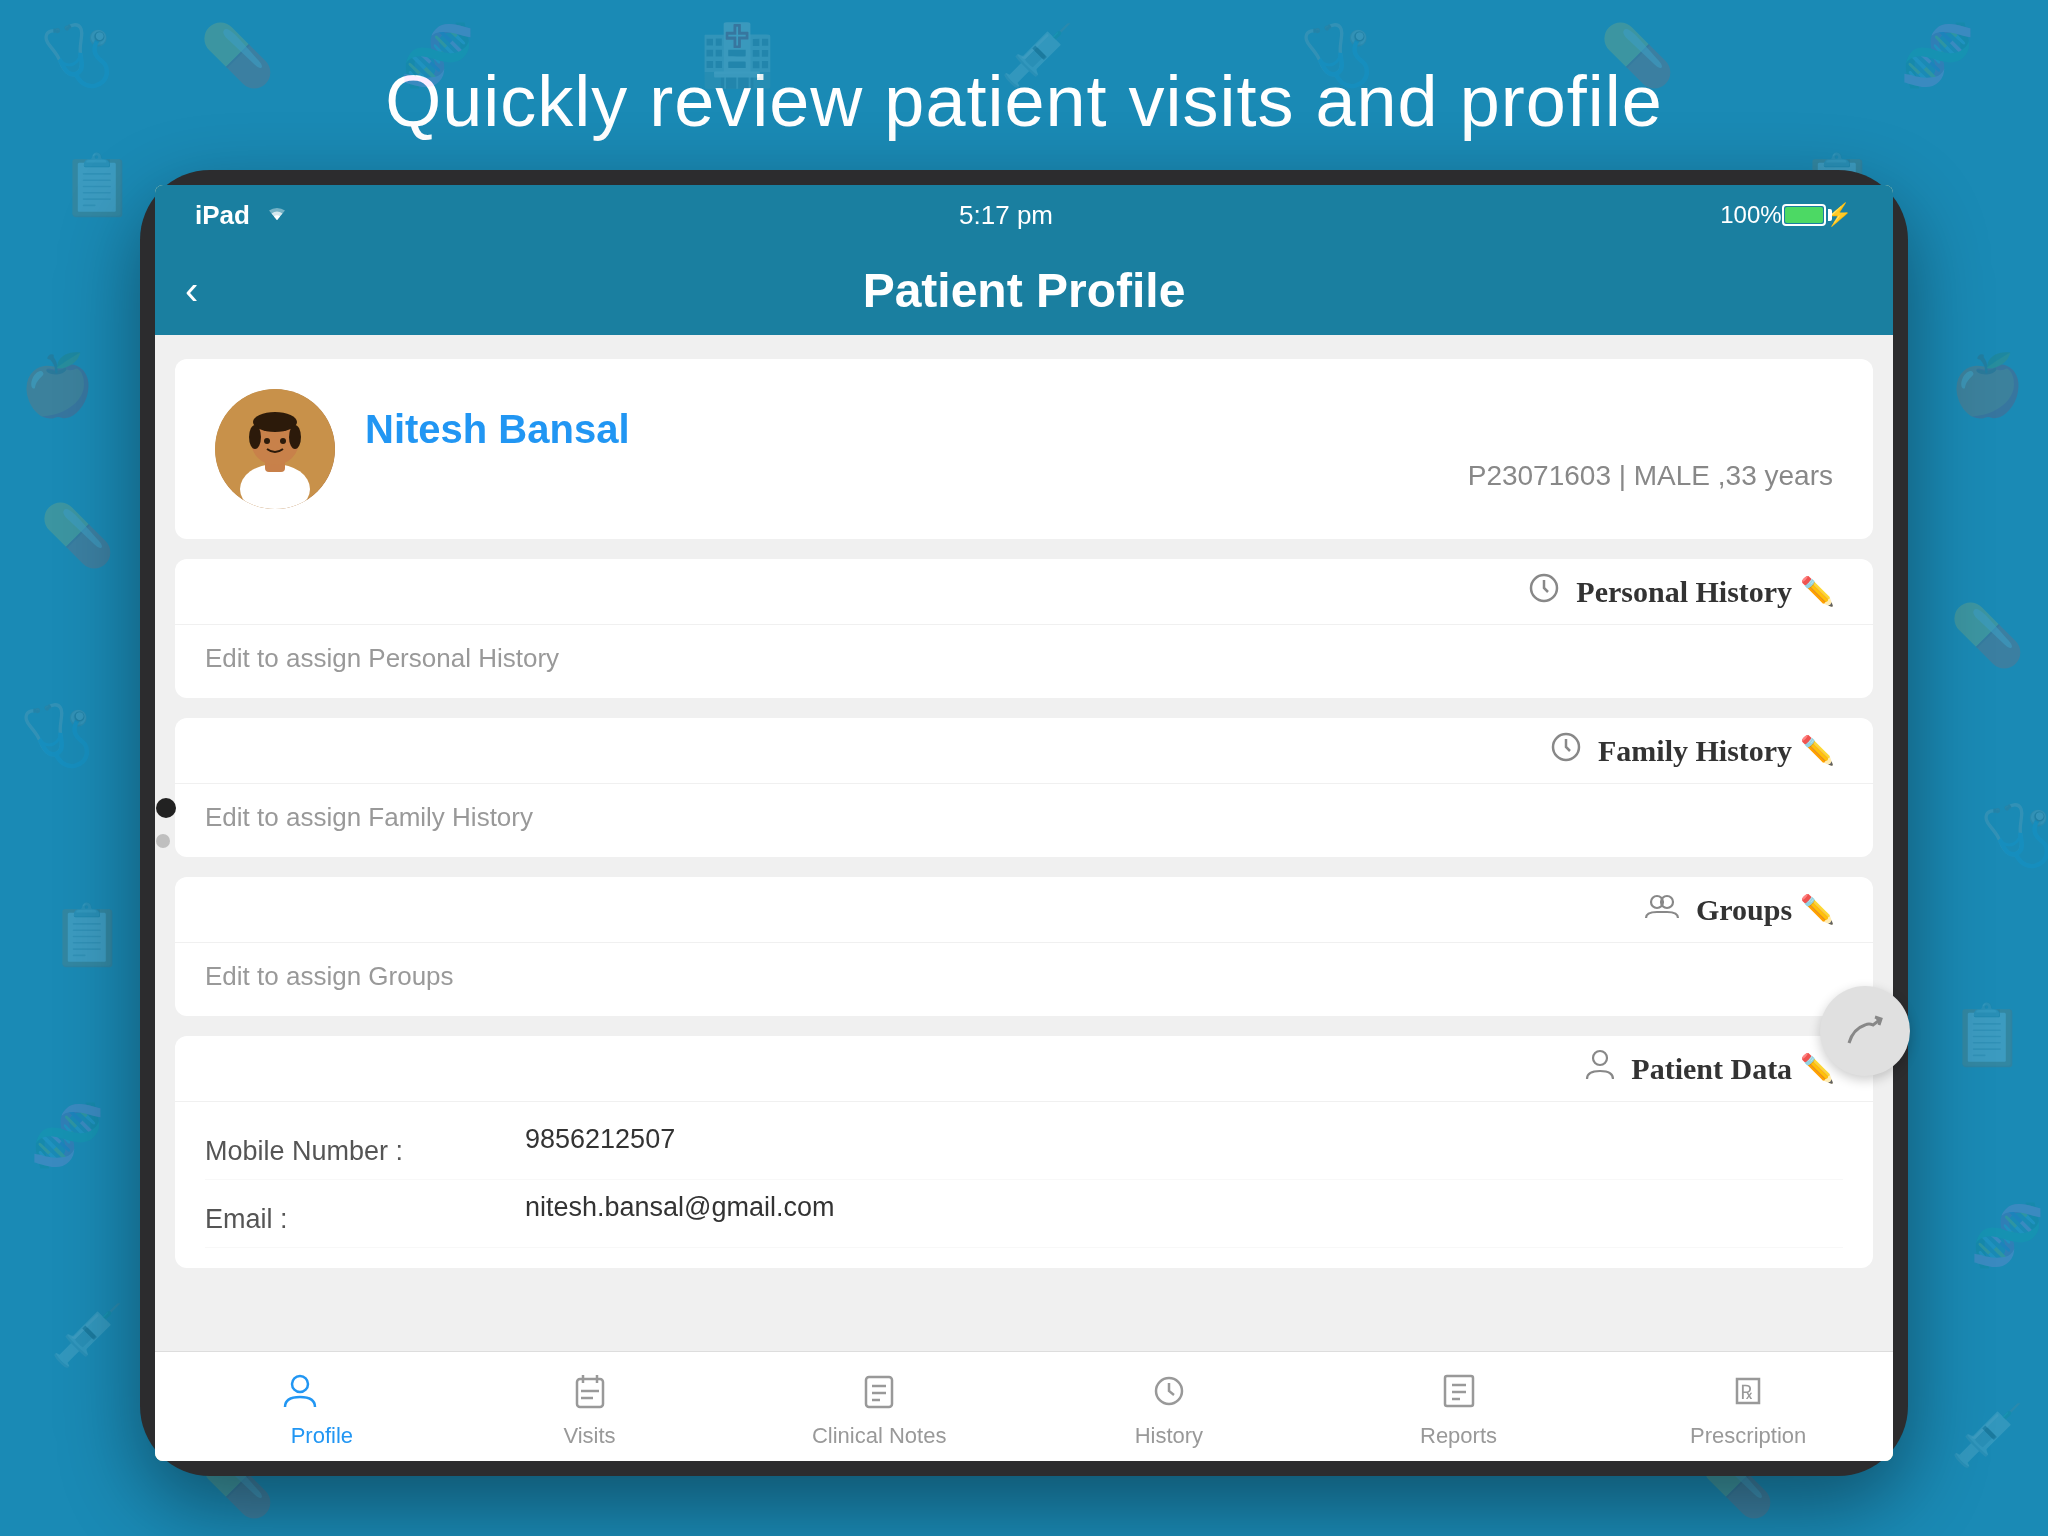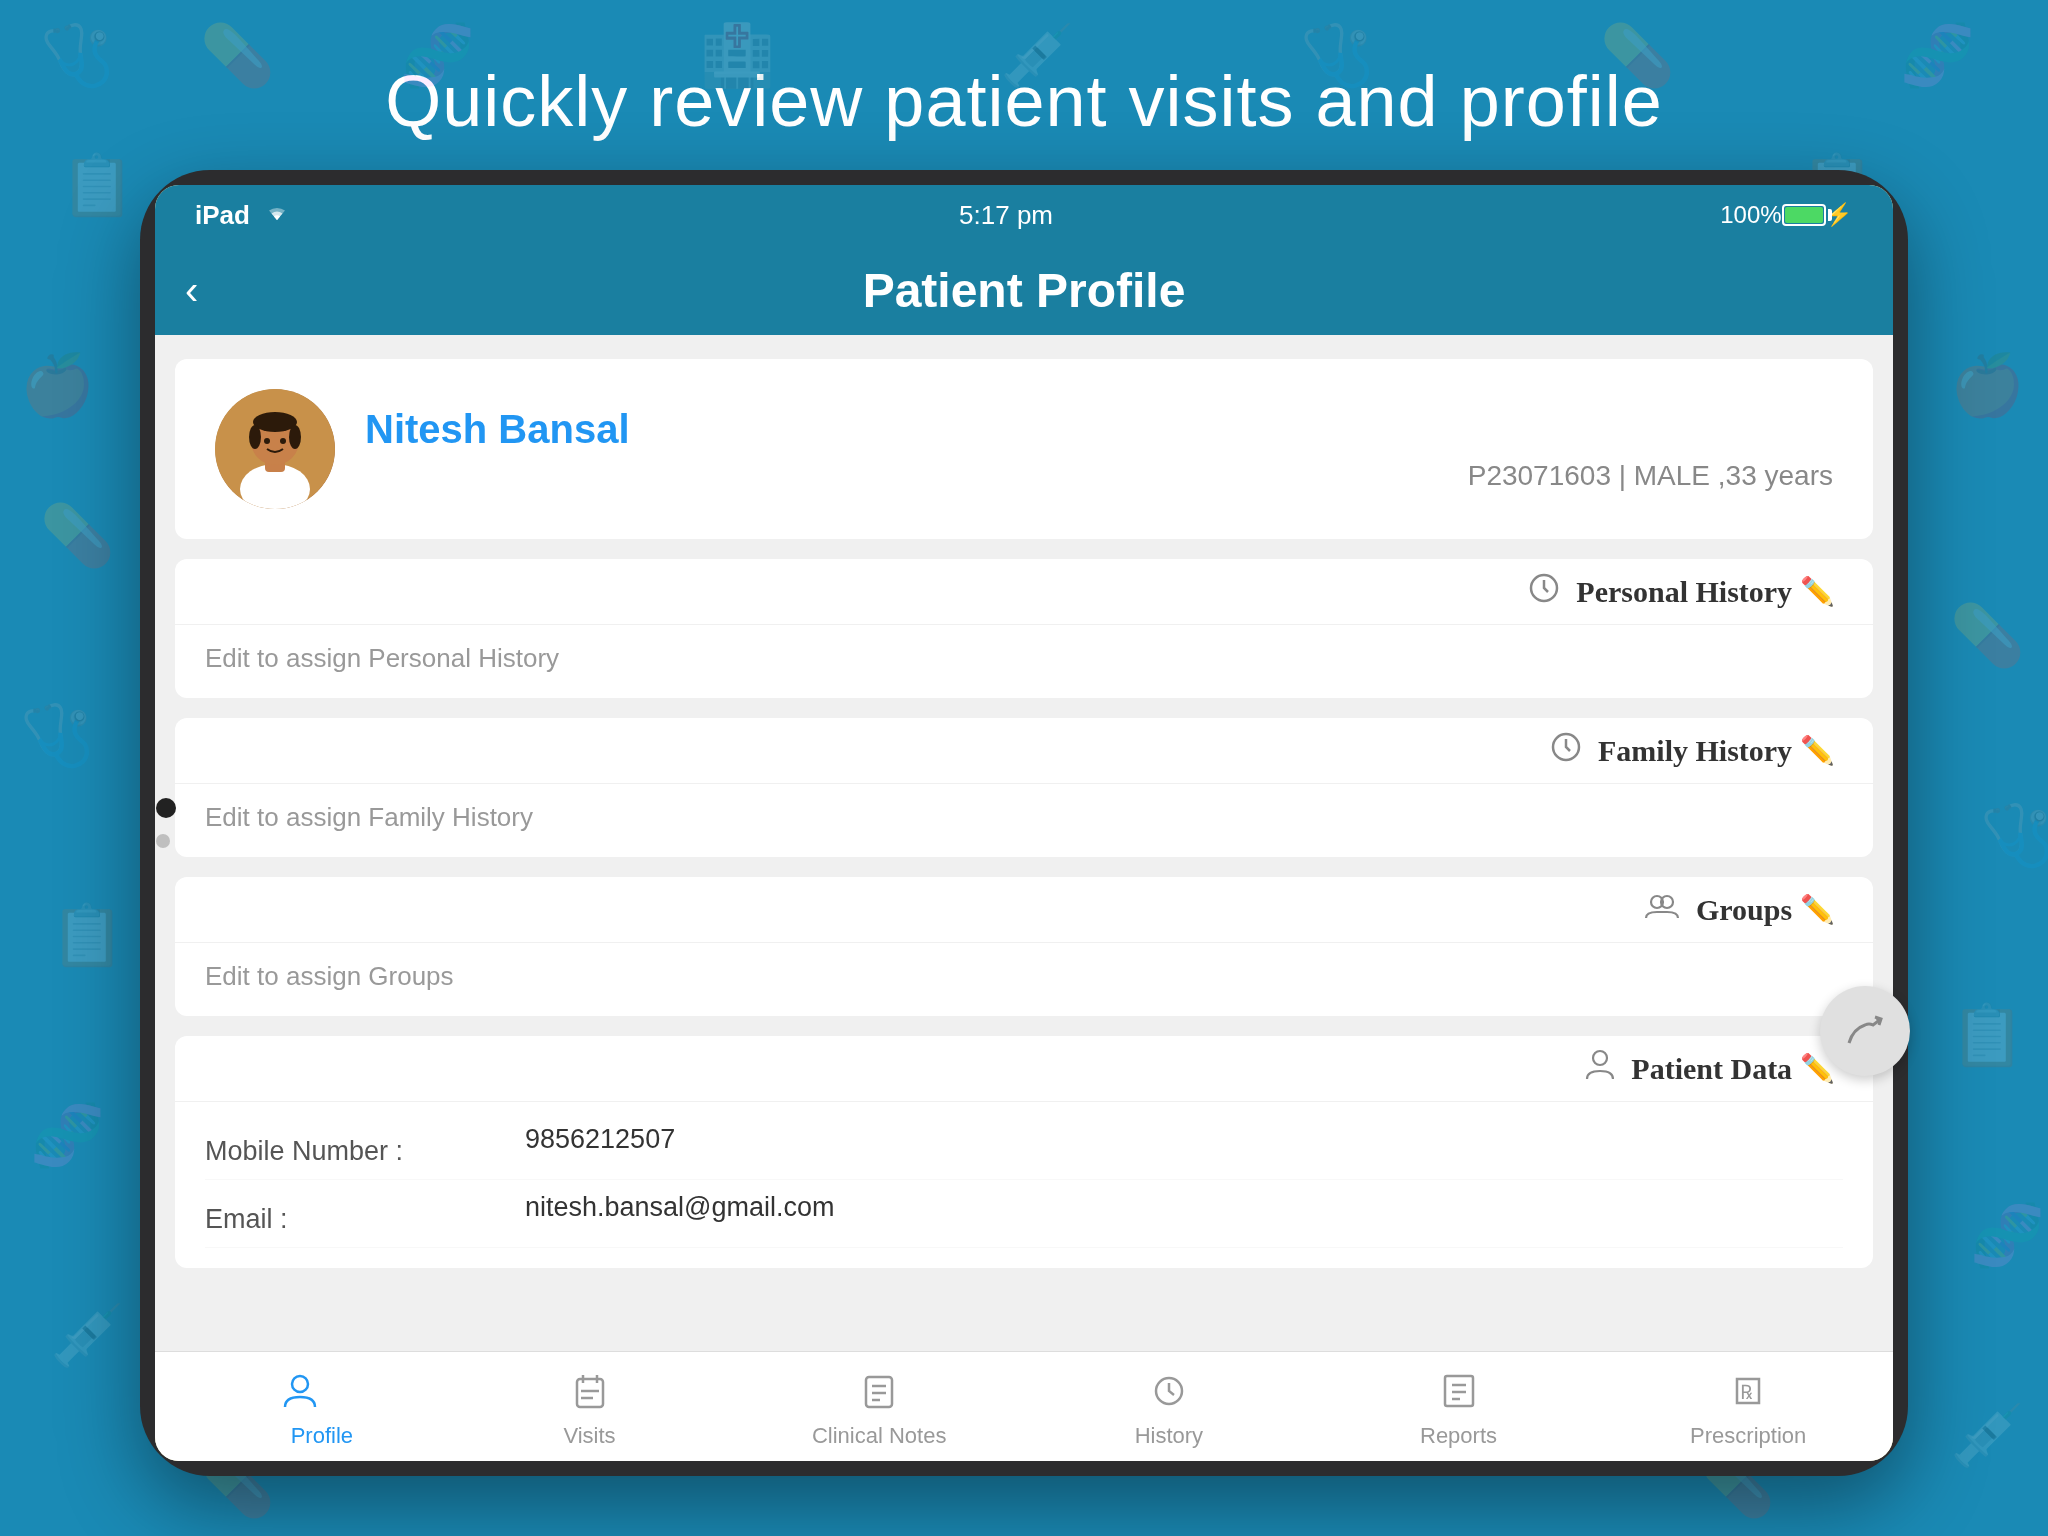--- a/index.html
+++ b/index.html
@@ -48,21 +48,21 @@
       display: flex;
       flex-direction: column;
       align-items: center;
       justify-content: center;
     }
 
     .ipad-inner {
       width: calc(100% - 30px);
       height: calc(100% - 30px);
       background: #fef9c3;
-      border-radius: 24px;
+      border-radius: 8px;
       overflow: hidden;
       display: flex;
       flex-direction: column;
     }
 
     
     .status-bar {
       background: #1a7fa0;
       display: flex;
       align-items: center;

